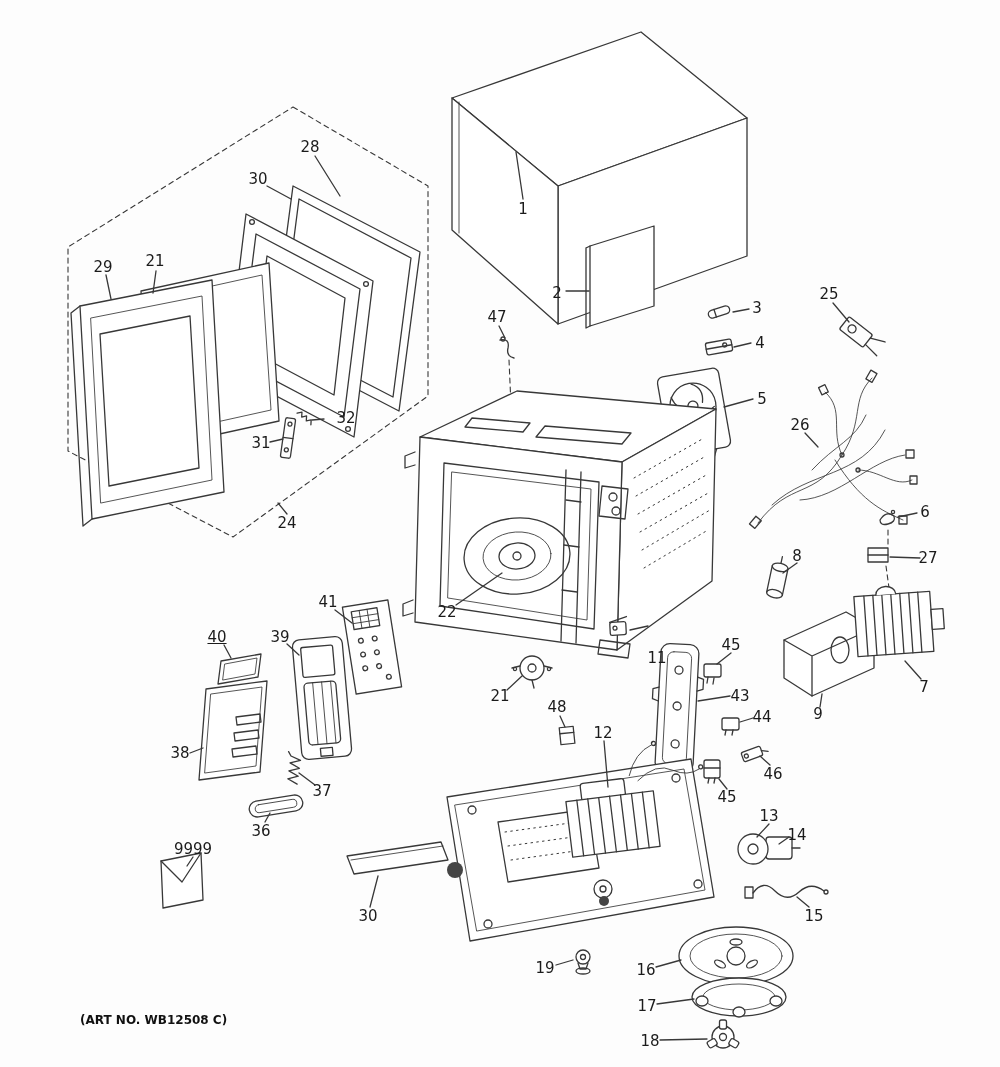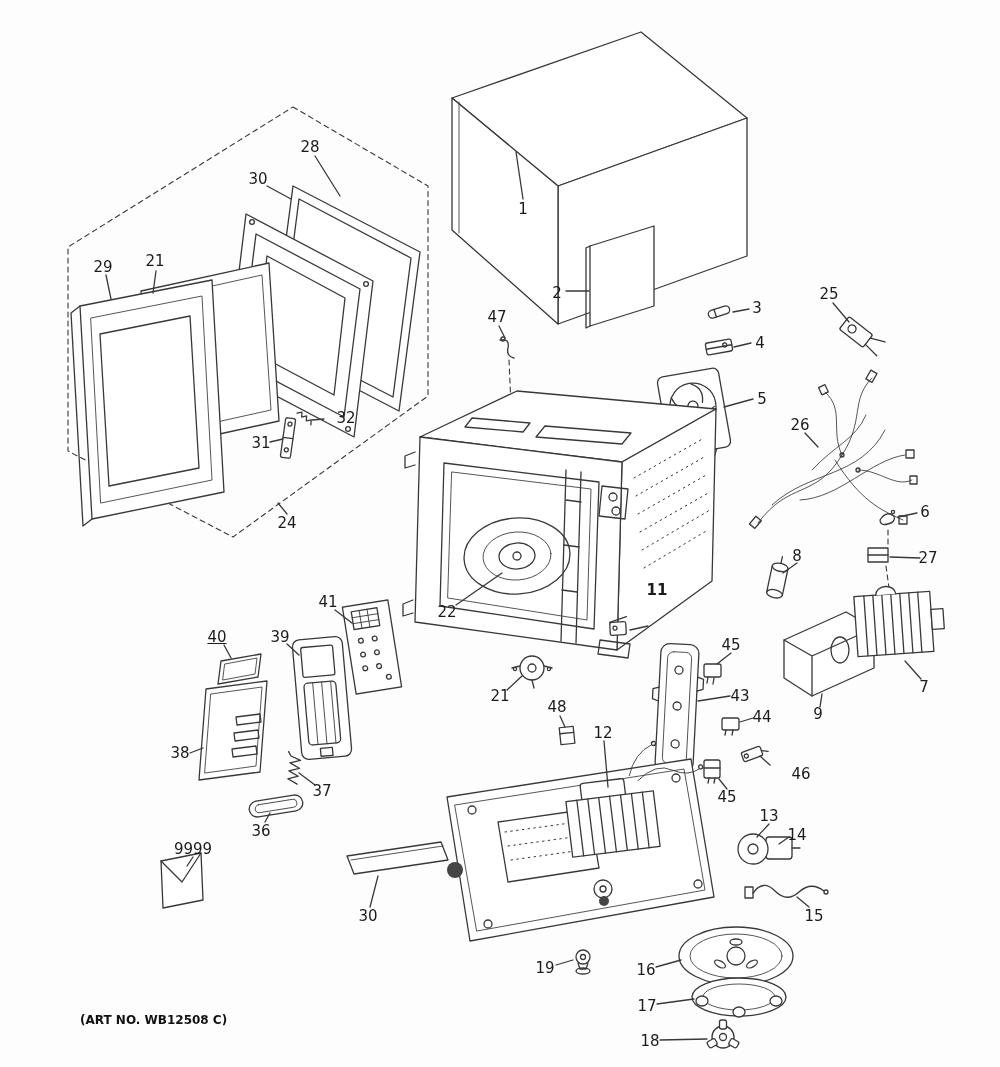--- a/index.html
+++ b/index.html
@@ -398,21 +398,21 @@
 <div>
       <span class="callout" style="left: 523px; top: 209px;">1</span>
       <span class="callout" style="left: 557px; top: 293px;">2</span>
       <span class="callout" style="left: 757px; top: 308px;">3</span>
       <span class="callout" style="left: 760px; top: 343px;">4</span>
       <span class="callout" style="left: 762px; top: 399px;">5</span>
       <span class="callout" style="left: 925px; top: 512px;">6</span>
       <span class="callout" style="left: 924px; top: 687px;">7</span>
       <span class="callout" style="left: 797px; top: 556px;">8</span>
       <span class="callout" style="left: 818px; top: 714px;">9</span>
-      <span class="callout" style="left: 657px; top: 590px; font-weight: bold;">11</span>
+      <span class="callout" style="left: 657px; top: 658px;">11</span>
       <span class="callout" style="left: 603px; top: 733px;">12</span>
       <span class="callout" style="left: 769px; top: 816px;">13</span>
       <span class="callout" style="left: 797px; top: 835px;">14</span>
       <span class="callout" style="left: 814px; top: 916px;">15</span>
       <span class="callout" style="left: 646px; top: 970px;">16</span>
       <span class="callout" style="left: 647px; top: 1006px;">17</span>
       <span class="callout" style="left: 650px; top: 1041px;">18</span>
       <span class="callout" style="left: 545px; top: 968px;">19</span>
       <span class="callout" style="left: 500px; top: 696px;">21</span>
       <span class="callout" style="left: 447px; top: 612px;">22</span>
@@ -429,21 +429,21 @@
       <span class="callout" style="left: 261px; top: 831px;">36</span>
       <span class="callout" style="left: 322px; top: 791px;">37</span>
       <span class="callout" style="left: 180px; top: 753px;">38</span>
       <span class="callout" style="left: 280px; top: 637px;">39</span>
       <span class="callout" style="left: 217px; top: 637px; text-decoration: underline;">40</span>
       <span class="callout" style="left: 328px; top: 602px;">41</span>
       <span class="callout" style="left: 740px; top: 696px;">43</span>
       <span class="callout" style="left: 762px; top: 717px;">44</span>
       <span class="callout" style="left: 731px; top: 645px;">45</span>
       <span class="callout" style="left: 727px; top: 797px;">45</span>
-      <span class="callout" style="left: 801px; top: 774px;">46</span>
+      <span class="callout" style="left: 773px; top: 774px;">46</span>
       <span class="callout" style="left: 497px; top: 317px;">47</span>
       <span class="callout" style="left: 557px; top: 707px;">48</span>
       <span class="callout" style="left: 368px; top: 916px;">30</span>
       <span class="callout" style="left: 193px; top: 849px;">9999</span>
     </div>
 
 <div class="footer">(ART NO. WB12508 C)</div>
 
 </div>
 

